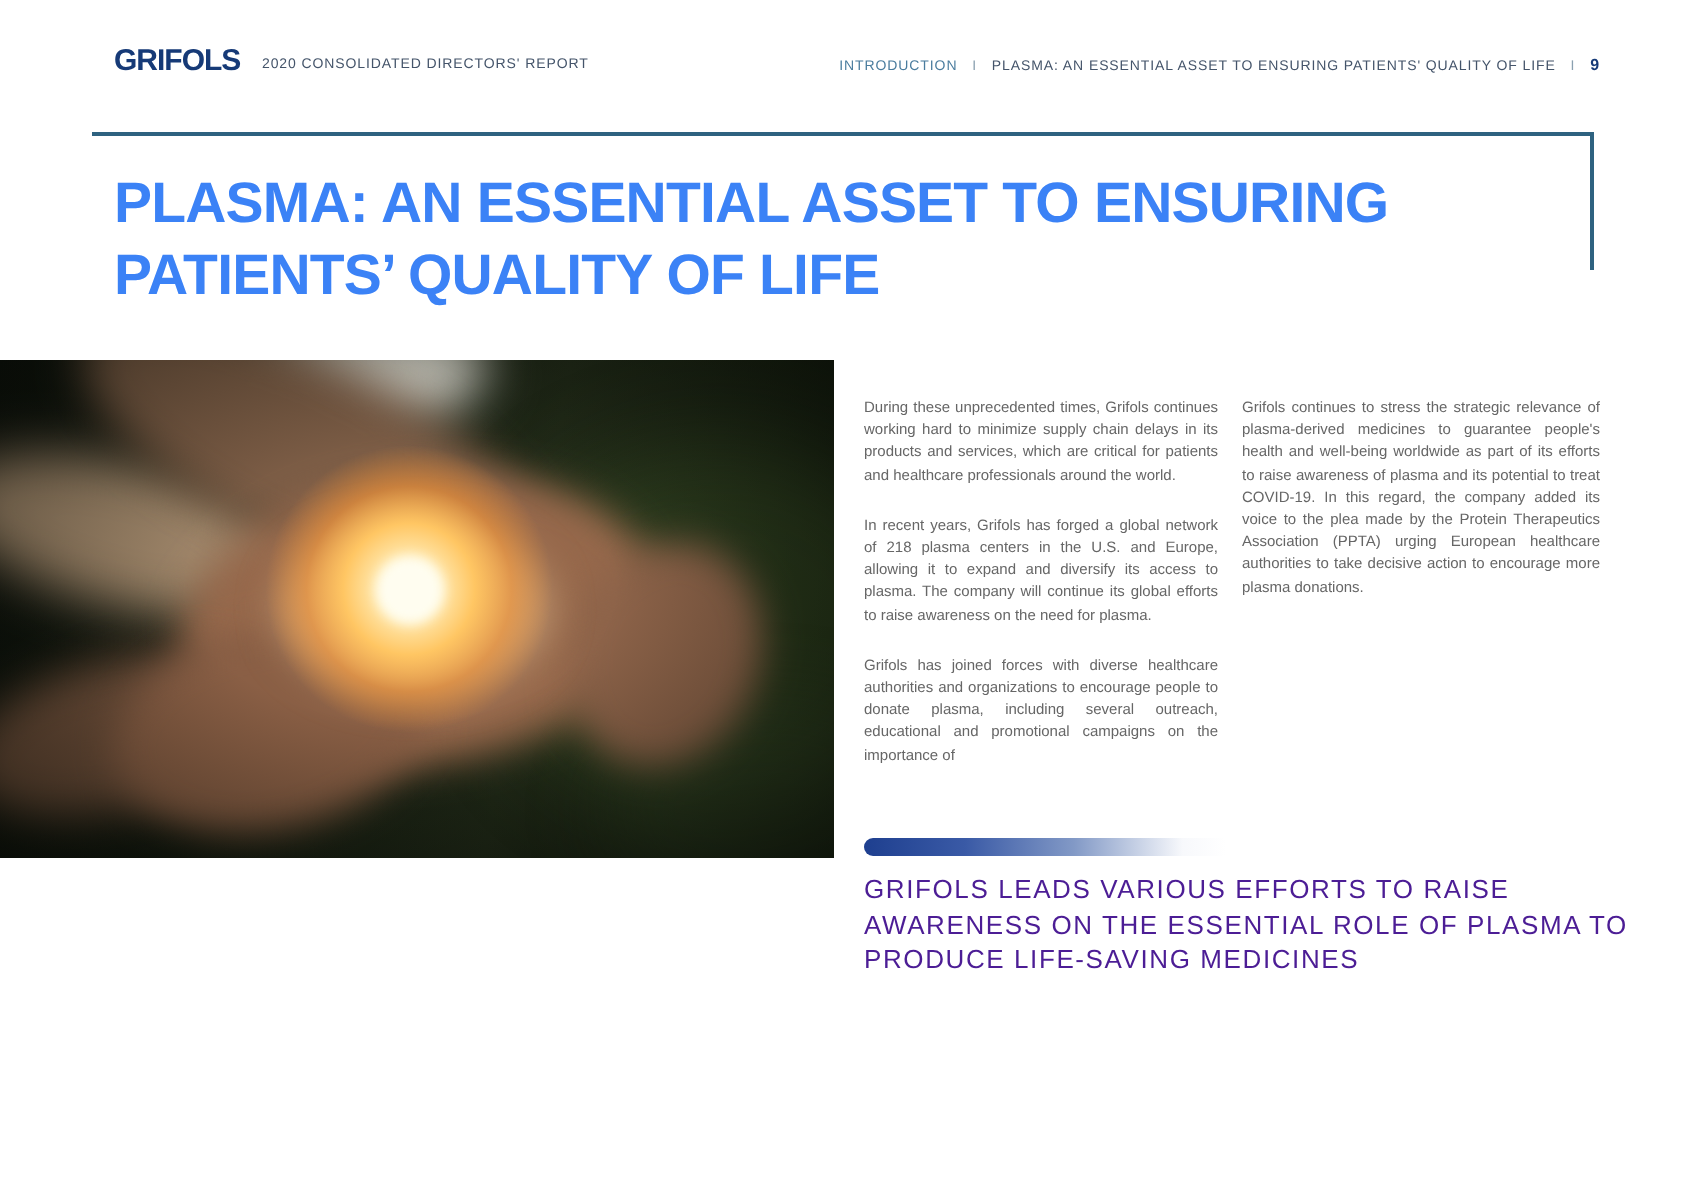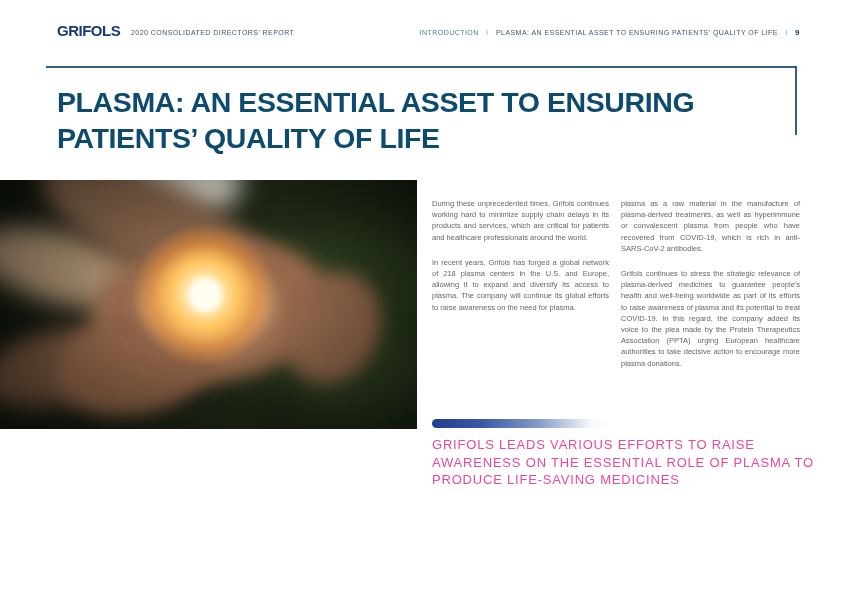--- a/index.html
+++ b/index.html
@@ -37,21 +37,21 @@
     position: absolute; left: 46px; top: 66px;
     width: 751px; height: 69px;
     border-top: 2px solid #2e6280;
     border-right: 2px solid #2e6280;
   }
   .page-title {
     position: absolute; left: 57px; top: 84px;
     width: 725px;
     font-size: 28.5px; line-height: 36px; font-weight: 800;
     letter-spacing: -0.4px;
-    color: #0c4a6e;
+    color: #3b82f6;
   }
 
   
   .photo {
     position: absolute; left: 0; top: 180px;
     width: 417px; height: 249px;
     overflow: hidden;
     background: linear-gradient(100deg, #0c100a 0%, #151b10 35%, #212a18 62%, #121a0d 100%);
   }
   .photo div { position: absolute; }
@@ -99,21 +99,21 @@
     position: absolute; left: 432px; top: 419px;
     width: 181px; height: 9px;
     border-radius: 5px 2px 2px 5px;
     background: linear-gradient(90deg,
       #1e3f8f 0%, #3a5aa6 28%, #8299c6 58%, rgba(225, 230, 242, 0.25) 88%, rgba(255,255,255,0) 100%);
   }
   .quote-text {
     position: absolute; left: 432px; top: 436px;
     width: 392px;
     font-size: 13px; line-height: 17.5px; letter-spacing: 0.8px;
-    color: #ec4899; text-transform: uppercase;
+    color: #4c1d95; text-transform: uppercase;
   }
 </style>
 </head>
 <body>
 
 <div class="page">
 
   <div class="logo">GRIFOLS</div>
   <div class="report-label">2020 CONSOLIDATED DIRECTORS' REPORT</div>
   <div class="header-right">
@@ -139,22 +139,22 @@
     <div class="ph-child-hand"></div>
     <div class="ph-palm-light"></div>
     <div class="ph-glow"></div>
     <div class="ph-glow-core"></div>
     <div class="ph-vignette"></div>
   </div>
 
   <div class="col col-1">
     <p>During these unprecedented times, Grifols continues working hard to minimize supply chain delays in its products and services, which are critical for patients and healthcare professionals around the world.</p>
     <p>In recent years, Grifols has forged a global network of 218 plasma centers in the U.S. and Europe, allowing it to expand and diversify its access to plasma. The company will continue its global efforts to raise awareness on the need for plasma.</p>
+    <p>Grifols has joined forces with diverse healthcare authorities and organizations to encourage people to donate plasma, including several outreach, educational and promotional campaigns on the importance of</p>
   </div>
   <div class="col col-2">
-    <p>plasma as a raw material in the manufacture of plasma-derived treatments, as well as hyperimmune or convalescent plasma from people who have recovered from COVID-19, which is rich in anti-SARS-CoV-2 antibodies.</p>
     <p>Grifols continues to stress the strategic relevance of plasma-derived medicines to guarantee people's health and well-being worldwide as part of its efforts to raise awareness of plasma and its potential to treat COVID-19. In this regard, the company added its voice to the plea made by the Protein Therapeutics Association (PPTA) urging European healthcare authorities to take decisive action to encourage more plasma donations.</p>
   </div>
 
   <div class="quote-bar"></div>
   <div class="quote-text">GRIFOLS LEADS VARIOUS EFFORTS TO RAISE AWARENESS ON THE ESSENTIAL ROLE OF PLASMA TO PRODUCE LIFE-SAVING MEDICINES</div>
 
 </div>
 
 </body></html>

